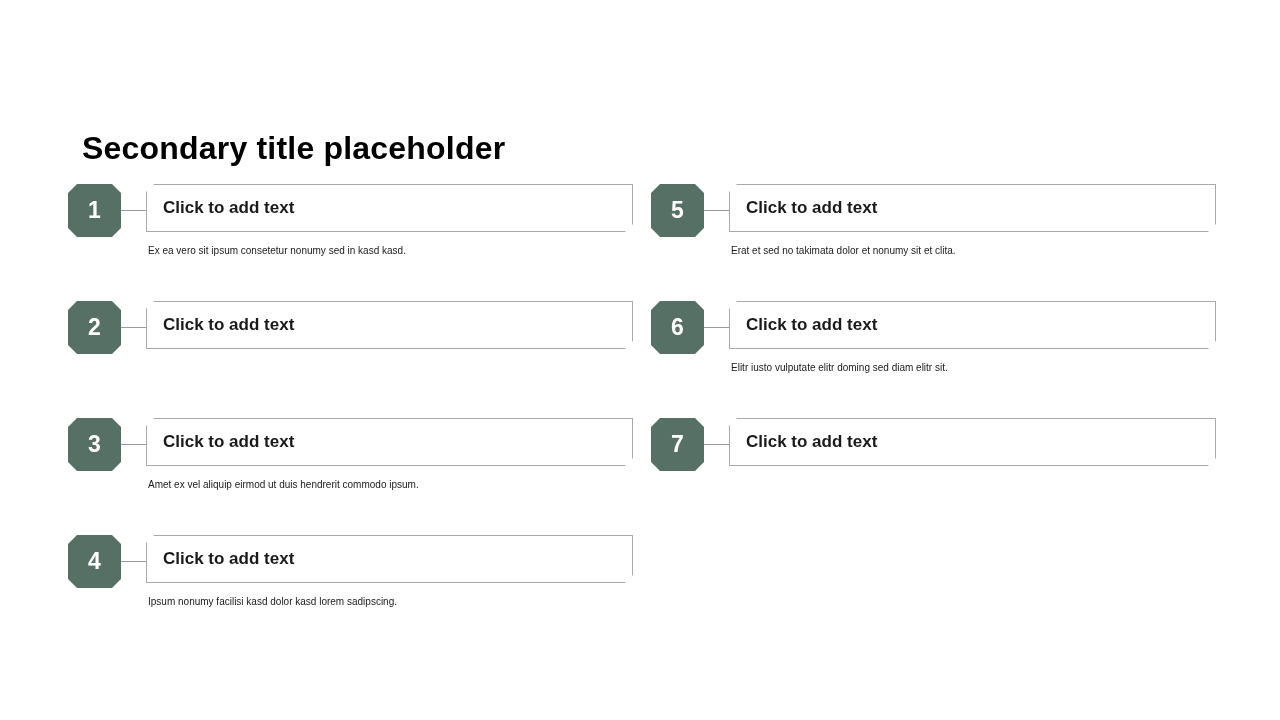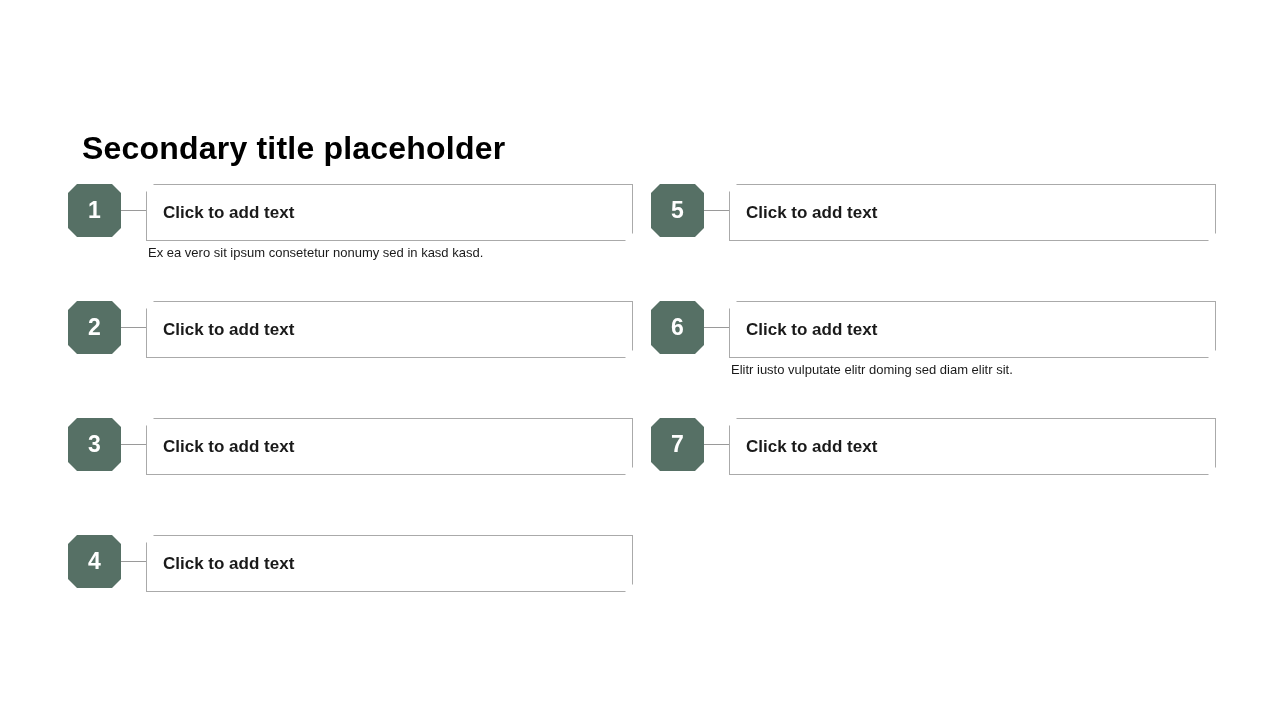--- a/index.html
+++ b/index.html
@@ -68,41 +68,41 @@
     top: 30px;
     width: 25px;
     height: 1px;
     background: #9a9a9a;
   }
   .box {
     position: absolute;
     left: 78px;
     top: 4px;
     right: 0;
-    height: 57px;
+    height: 48px;
     border: 1px solid #aaaaaa;
     background: #ffffff;
     box-sizing: border-box;
     clip-path: polygon(8px 0, 100% 0, 100% calc(100% - 8px), calc(100% - 8px) 100%, 0 100%, 0 8px);
     display: flex;
     align-items: center;
   }
   .box-title {
     font-size: 17px;
     font-weight: bold;
     color: #1a1a1a;
     padding-left: 16px;
     white-space: nowrap;
   }
   .desc {
     position: absolute;
     left: 80px;
     top: 64px;
     right: 0;
-    font-size: 13px;
+    font-size: 10px;
     color: #1a1a1a;
     line-height: 1.4;
   }
 </style>
 </head>
 <body>
 
 <div class="slide">
 
   <div class="slide-title">Secondary title placeholder</div>
@@ -127,40 +127,43 @@
           <span class="box-title">Click to add text</span>
         </div>
       </div>
 
       <div class="item">
         <div class="badge">3</div>
         <div class="connector"></div>
         <div class="box">
           <span class="box-title">Click to add text</span>
         </div>
+        <div class="desc">Amet ex vel aliquip eirmod ut duis hendrerit commodo ipsum.</div>
       </div>
 
       <div class="item">
         <div class="badge">4</div>
         <div class="connector"></div>
         <div class="box">
           <span class="box-title">Click to add text</span>
         </div>
+        <div class="desc">Ipsum nonumy facilisi kasd dolor kasd lorem sadipscing.</div>
       </div>
 
     </div>
 
     <div class="column column-right">
 
       <div class="item">
         <div class="badge">5</div>
         <div class="connector"></div>
         <div class="box">
           <span class="box-title">Click to add text</span>
         </div>
+        <div class="desc">Erat et sed no takimata dolor et nonumy sit et clita.</div>
       </div>
 
       <div class="item">
         <div class="badge">6</div>
         <div class="connector"></div>
         <div class="box">
           <span class="box-title">Click to add text</span>
         </div>
         <div class="desc">Elitr iusto vulputate elitr doming sed diam elitr sit.</div>
       </div>

